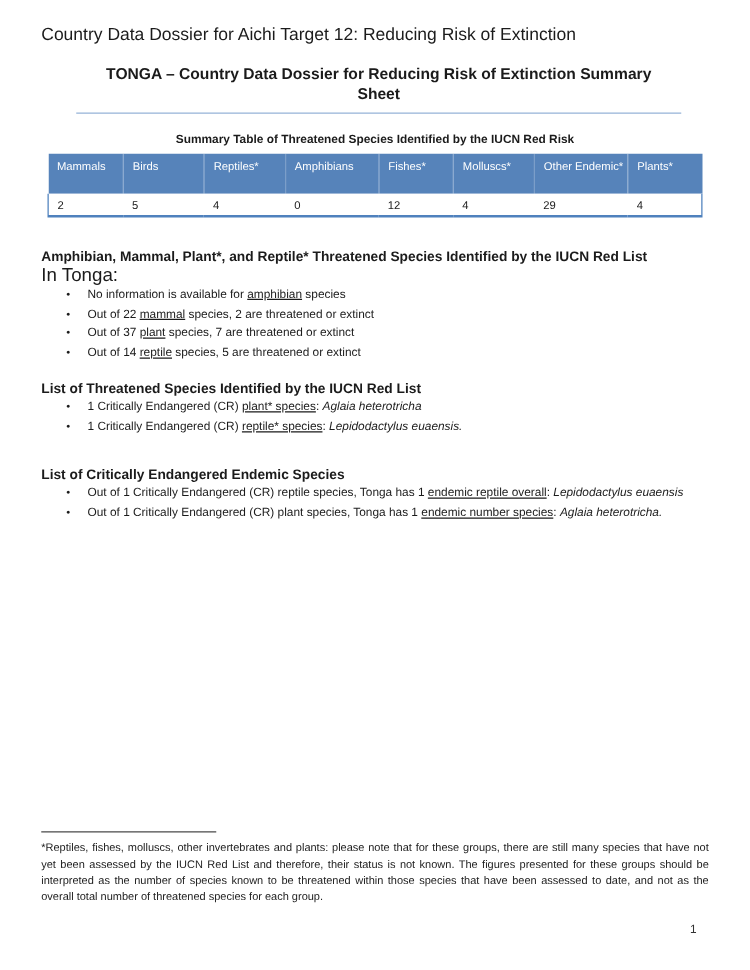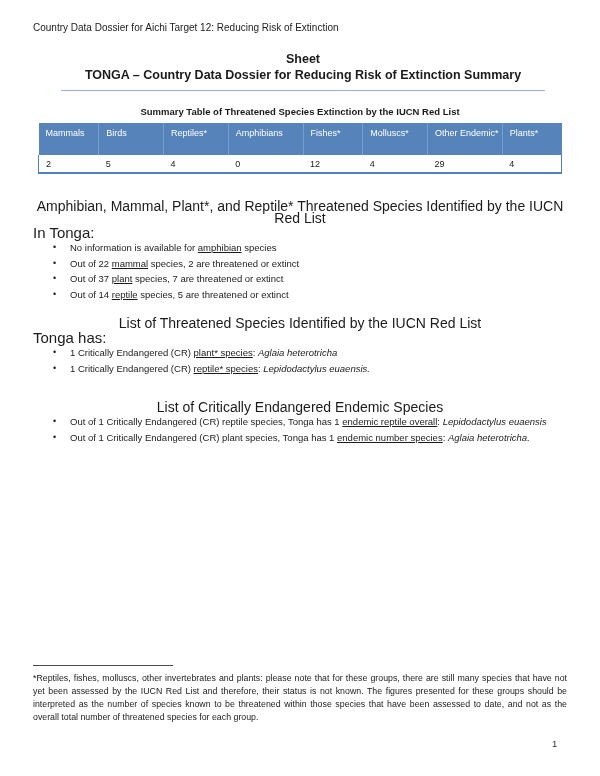--- a/index.html
+++ b/index.html
@@ -14,21 +14,21 @@
     position: relative;
     width: 600px;
     height: 776px;
     background: #ffffff;
     font-family: "Liberation Sans", sans-serif;
     color: var(--text-color);
     padding: 22px 33px 0 33px;
     overflow: hidden;
   }
   .doc-header {
-    font-size: 10px;
+    font-size: 14px;
     line-height: 11px;
   }
   .doc-title {
     margin: 18px 22px 0 28px;
     text-align: center;
     font-weight: bold;
     font-size: 12.5px;
     line-height: 16px;
     border-bottom: 1px solid var(--title-rule);
     padding-bottom: 7px;
@@ -60,24 +60,24 @@
   table.summary tbody td {
     padding: 3px 2px 3px 7px;
     height: 18px;
     border-bottom: 2px solid var(--table-border);
     background: #ffffff;
   }
   table.summary tbody td:first-child { border-left: 1px solid var(--table-border); }
   table.summary tbody td:last-child { border-right: 1px solid var(--table-border); }
   section h2 {
     margin: 0;
-    font-size: 14px;
+    font-size: 11px;
     line-height: 12px;
-    text-align: center;
-    font-weight: normal;
+    text-align: left;
+    font-weight: bold;
   }
   .sec-0 h2 { margin-top: 26px; }
   .sec-1 h2 { margin-top: 15px; }
   .sec-2 h2 { margin-top: 25px; }
   .intro {
     font-size: 15px;
     line-height: 13px;
     margin-top: 2px;
   }
   ul.bullets {
@@ -127,25 +127,25 @@
   }
 </style>
 </head>
 <body>
 
 <div class="page">
 
   <div class="doc-header">Country Data Dossier for Aichi Target 12: Reducing Risk of Extinction</div>
 
   <div class="doc-title">
+    <div>TONGA – Country Data Dossier for Reducing Risk of Extinction Summary</div>
     <div>Sheet</div>
-    <div>TONGA – Country Data Dossier for Reducing Risk of Extinction Summary</div>
   </div>
 
-  <div class="table-caption">Summary Table of Threatened Species Extinction by the IUCN Red List</div>
+  <div class="table-caption">Summary Table of Threatened Species Identified by the IUCN Red Risk</div>
 
   <table class="summary">
     <colgroup>
         <col style="width: 11.5%;">
         <col style="width: 12.4%;">
         <col style="width: 12.4%;">
         <col style="width: 14.3%;">
         <col style="width: 11.4%;">
         <col style="width: 12.4%;">
         <col style="width: 14.3%;">
@@ -183,21 +183,20 @@
     <ul class="bullets">
         <li><span class="bullet">•</span><span>No information is available for </span><span class="u">amphibian</span><span> species</span></li>
         <li><span class="bullet">•</span><span>Out of 22 </span><span class="u">mammal</span><span> species, 2 are threatened or extinct</span></li>
         <li><span class="bullet">•</span><span>Out of 37 </span><span class="u">plant</span><span> species, 7 are threatened or extinct</span></li>
         <li><span class="bullet">•</span><span>Out of 14 </span><span class="u">reptile</span><span> species, 5 are threatened or extinct</span></li>
       </ul>
   </section>
 
   <section class="sec-1">
     <h2>List of Threatened Species Identified by the IUCN Red List</h2>
-    <div class="intro">Tonga has:</div>
     <ul class="bullets">
         <li><span class="bullet">•</span><span>1 Critically Endangered (CR) </span><span class="u">plant* species</span><span>: </span><span class="i">Aglaia heterotricha</span></li>
         <li><span class="bullet">•</span><span>1 Critically Endangered (CR) </span><span class="u">reptile* species</span><span>: </span><span class="i">Lepidodactylus euaensis.</span></li>
       </ul>
   </section>
 
   <section class="sec-2">
     <h2>List of Critically Endangered Endemic Species</h2>
     <ul class="bullets">
         <li><span class="bullet">•</span><span>Out of 1 Critically Endangered (CR) reptile species, Tonga has 1 </span><span class="u">endemic reptile overall</span><span>: </span><span class="i">Lepidodactylus euaensis</span></li>

